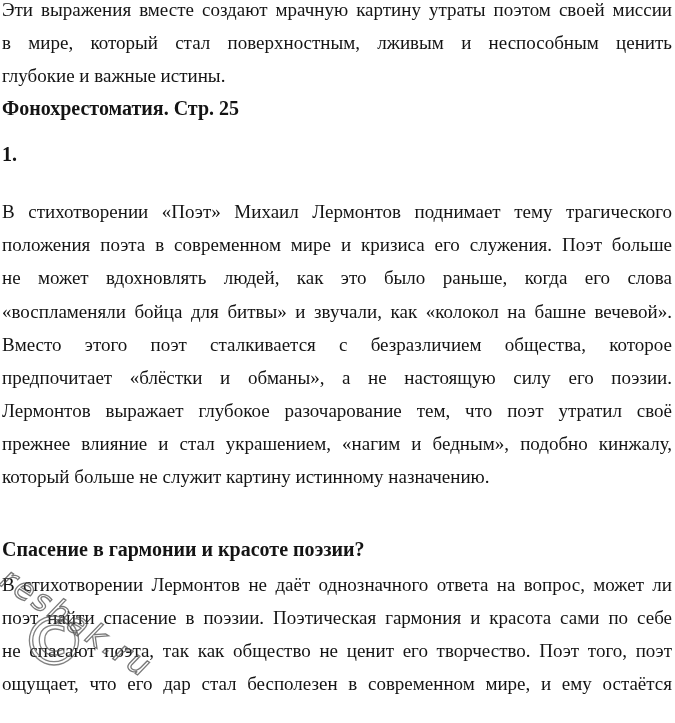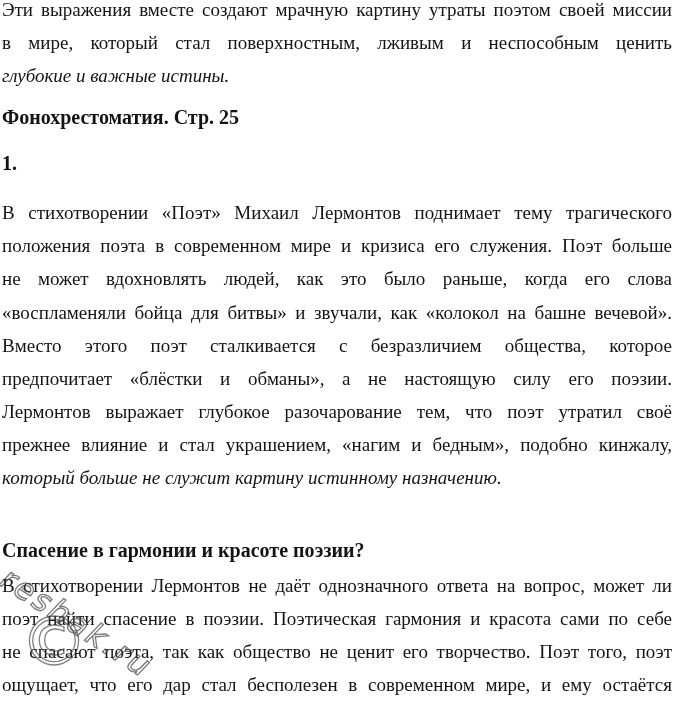--- a/index.html
+++ b/index.html
@@ -26,33 +26,32 @@
   .line {
     line-height: 33.1px;
     height: 33.1px;
     overflow: hidden;
     text-align: justify;
     text-align-last: justify;
     white-space: normal;
   }
   .line.last {
     text-align-last: left;
-    font-style: italic;
   }
   .heading {
     font-weight: bold;
     font-size: 20px;
     line-height: 33px;
     text-align: left;
   }
   
   .doc > :nth-child(1) { margin-top: -7px; }
-  .doc > :nth-child(2) { margin-top: 9px; }
+  .doc > :nth-child(2) { }
   .doc > :nth-child(3) { margin-top: 13px; }
-  .doc > :nth-child(4) { margin-top: 16px; }
+  .doc > :nth-child(4) { margin-top: 24px; }
   .doc > :nth-child(5) { margin-top: 40px; }
   .doc > :nth-child(6) { margin-top: 2px; }
 
   
   .watermark {
     position: absolute;
     left: 0; top: 0;
     width: 675px; height: 723px;
     pointer-events: none;
     z-index: 2;

